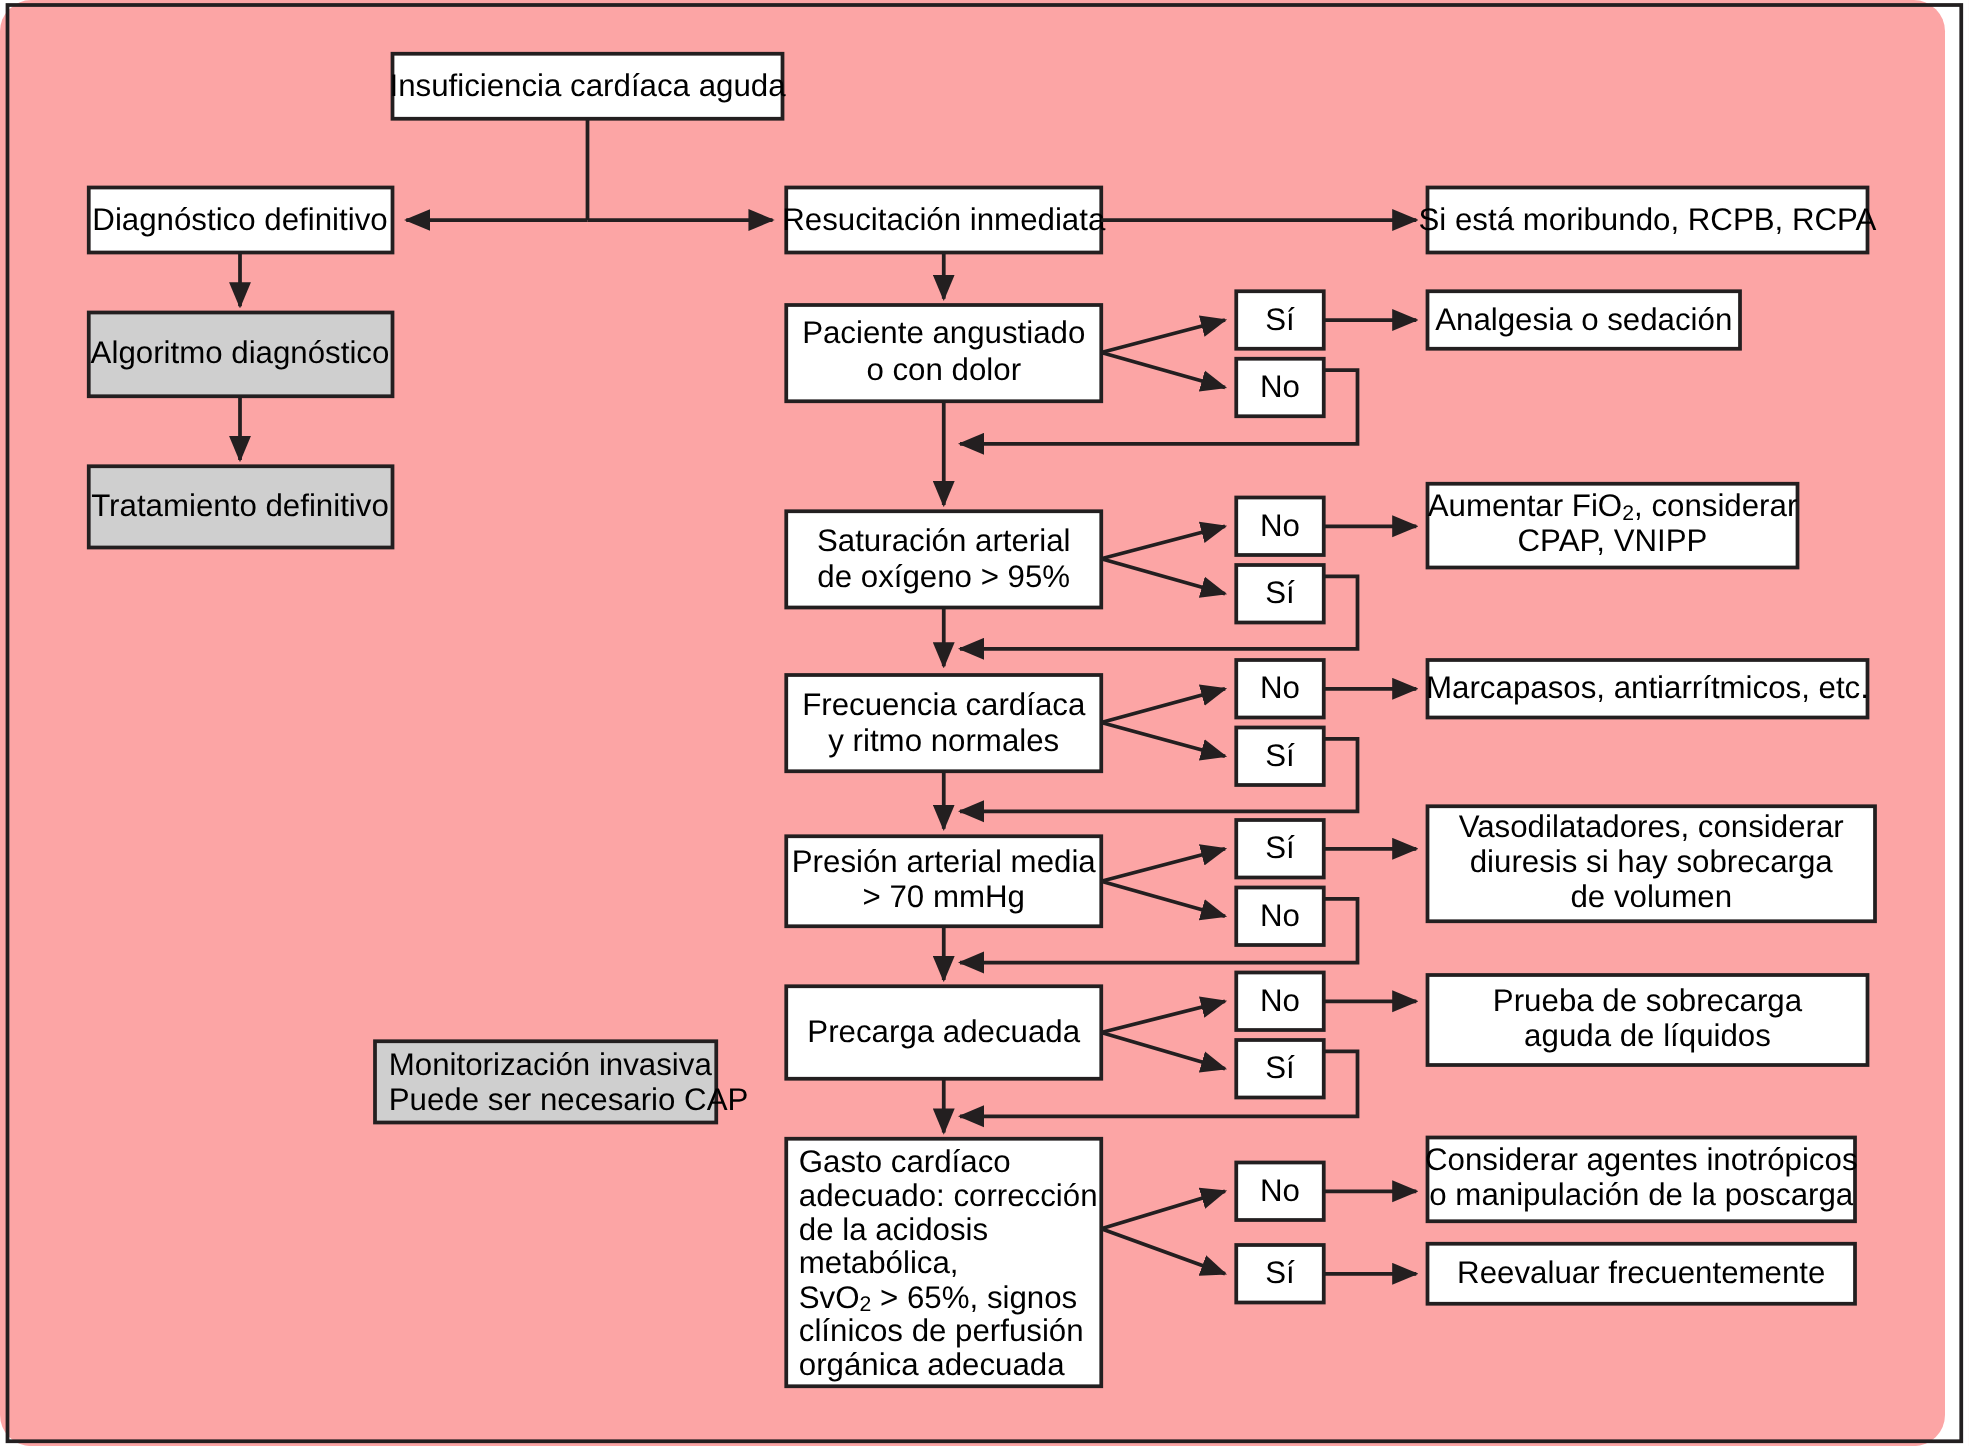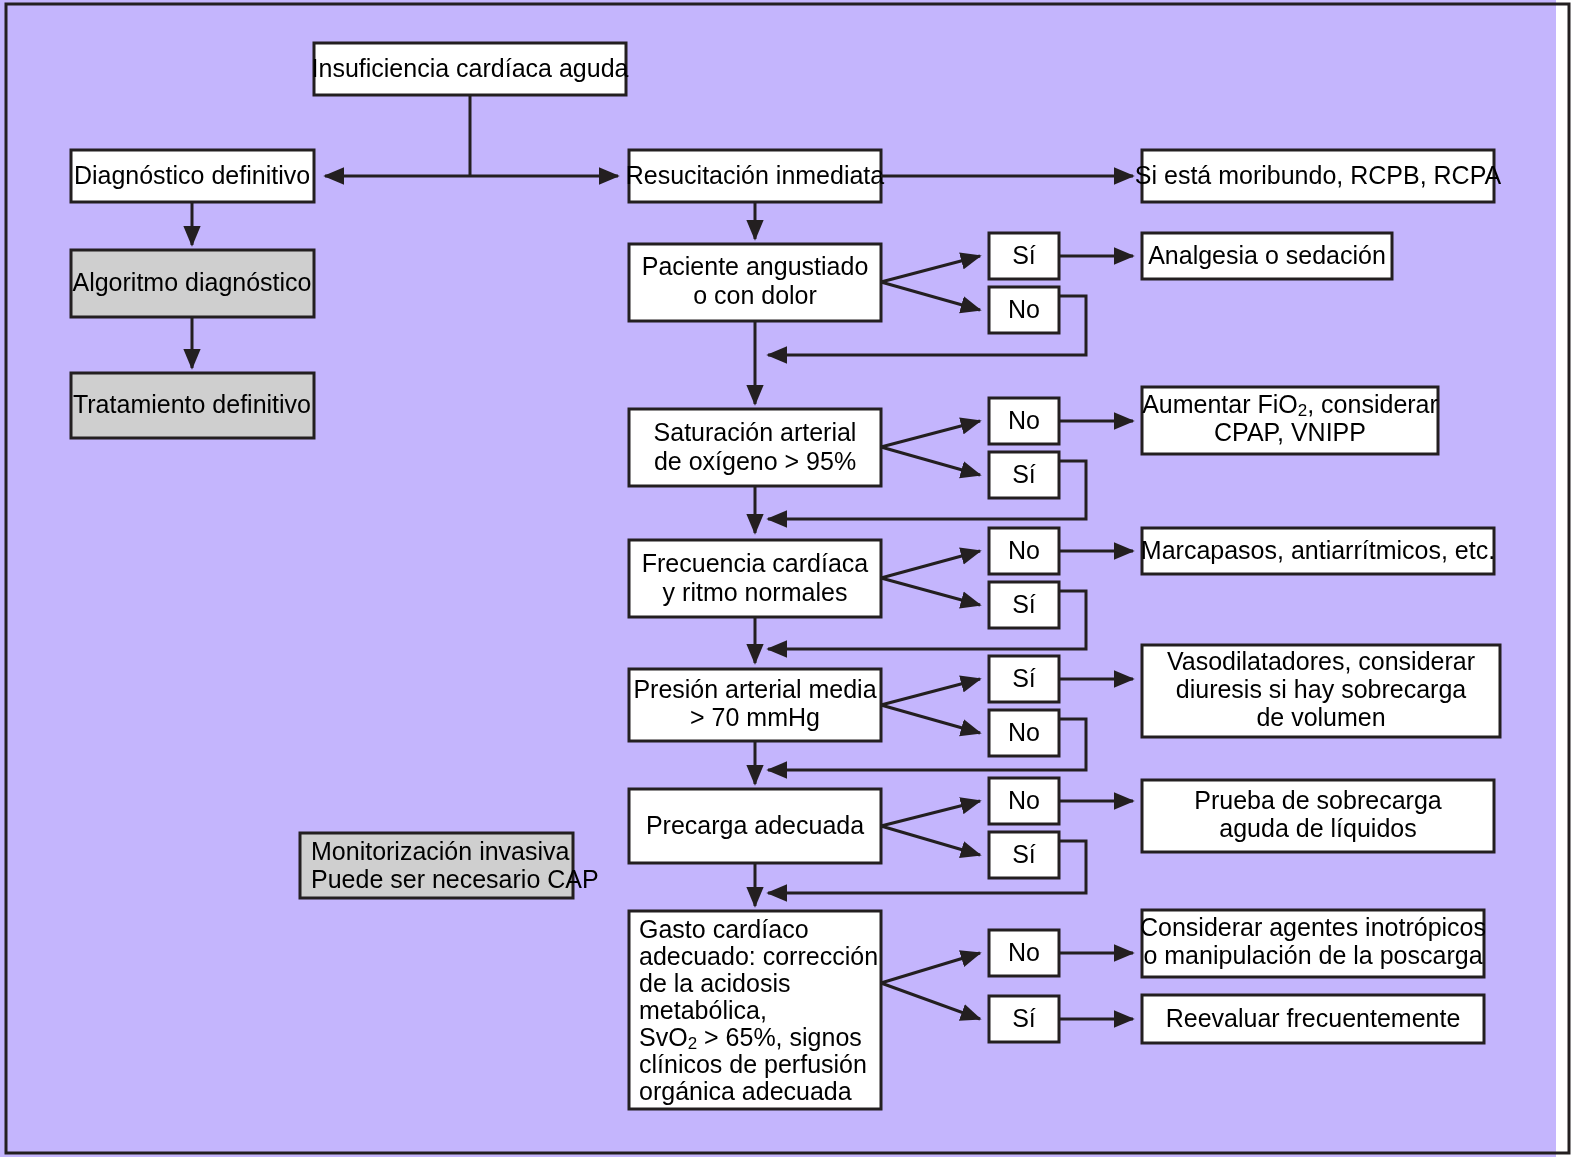--- a/index.html
+++ b/index.html
@@ -4,22 +4,23 @@
 <style>
   html, body {
     margin: 0;
     padding: 0;
     background: #ffffff;
   }
   #figure-root {
     position: relative;
     width: 1556px;
     height: 1157px;
-    background: #c4b5fd;
+    background: #fca5a5;
     font-family: "Liberation Sans", sans-serif;
+    border-radius: 25px;
   }
   #flow-svg {
     position: absolute;
     top: 0;
     left: 0;
     width: 1575px;
     height: 1157px;
   }
   .frame-rect {
     fill: none;

